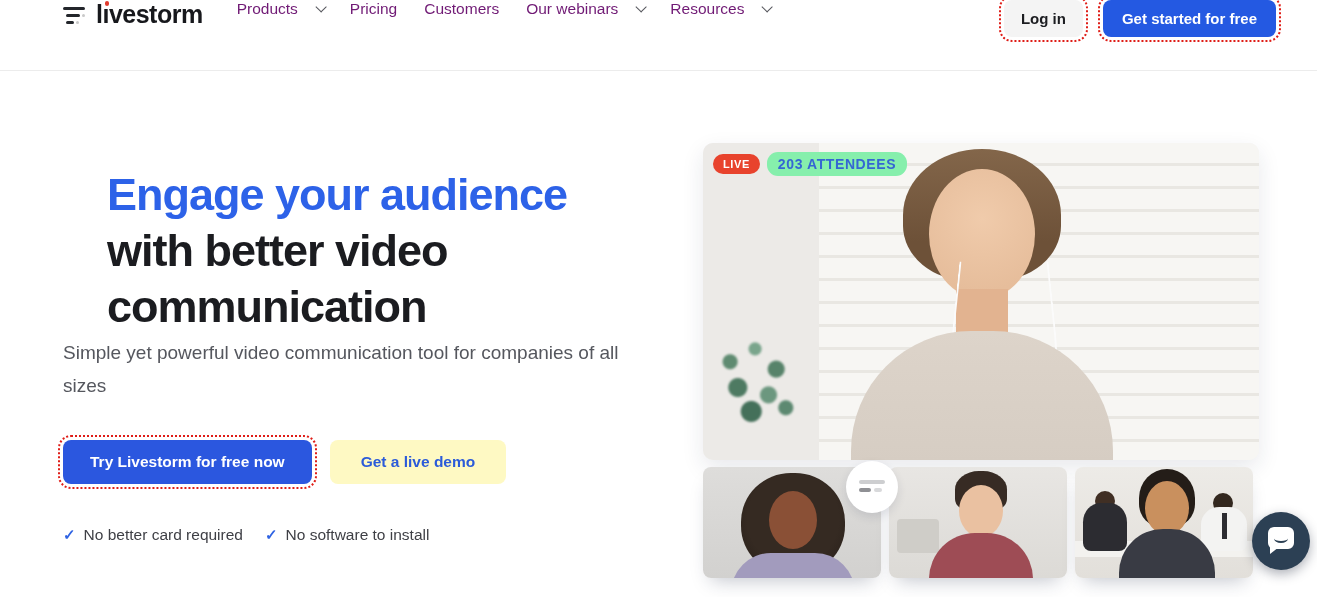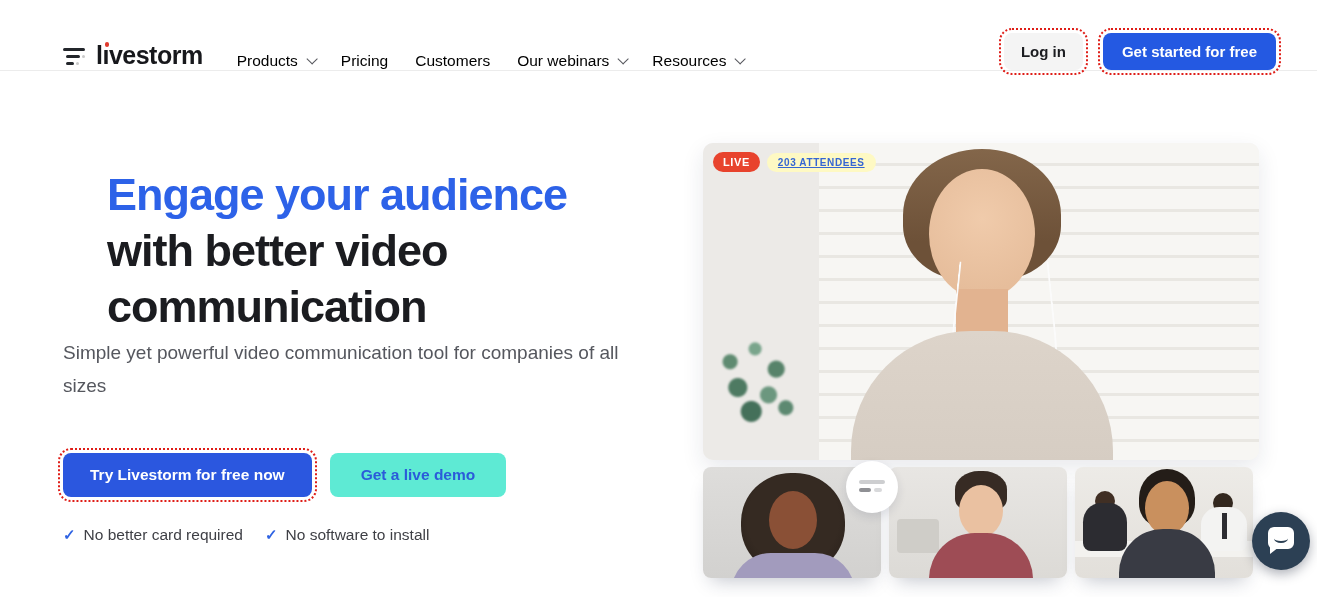--- a/index.html
+++ b/index.html
@@ -2,55 +2,55 @@
 <html><head>
 <meta charset="utf-8">
 <style>
   * { margin:0; padding:0; box-sizing:border-box; }
   html,body { background:#ffffff; }
   body { font-family:"Liberation Sans", sans-serif; }
   .page { position:relative; width:1317px; height:597px; background:#fff; overflow:hidden; }
 
   
   .header { position:absolute; top:0; left:0; width:1317px; height:71px;
-            border-bottom:1px solid #ececec; display:flex; align-items:flex-end;
+            border-bottom:1px solid #ececec; display:flex; align-items:flex-start;
             padding:0 41px 0 63px; background:#fff; z-index:20; }
   .logo { display:flex; align-items:center; gap:9px; cursor:pointer; }
   .logo-icon { position:relative; width:24px; height:22px; margin-top:2px; }
   .logo-icon .bar { position:absolute; height:3.5px; border-radius:2px; background:#23262b; }
   .logo-icon .b1 { top:2px;  left:0;   width:22px; }
   .logo-icon .b2 { top:9px;  left:3px; width:14px; }
   .logo-icon .b3 { top:16px; left:3px; width:8px; }
   .logo-icon .b2:after, .logo-icon .b3:after { content:""; position:absolute; right:-5px; top:0;
             width:3.5px; height:3.5px; border-radius:50%; background:#c9c9c9; }
   .logo-word { position:relative; font-size:25px; font-weight:700; letter-spacing:-0.5px; color:#17181c; }
   .logo-dot { position:absolute; top:1px; left:8.5px; width:4.5px; height:4.5px; border-radius:50%;
               background:#e03a2d; }
   .nav { display:flex; align-items:center; gap:27px; margin-left:34px; }
-  .nav-item { display:flex; align-items:center; gap:7px; font-size:15.5px; color:#000000; cursor:pointer; }
+  .nav-item { display:flex; align-items:center; gap:16px; font-size:15.5px; color:#701a75; cursor:pointer; }
   .chev { width:8px; height:8px; border-right:1.6px solid #55565c; border-bottom:1.6px solid #55565c;
           transform:rotate(45deg) translateY(-3px); margin-left:1px; }
   .header-spacer { flex:1; }
   .header-actions { display:flex; align-items:center; gap:20px; }
   .btn { border:none; border-radius:8px; font-family:"Liberation Sans", sans-serif; cursor:pointer;font-weight:bold; }
   .btn-login { height:37px; padding:0 17px; background:#f4f4f4; color:#1c1d21; font-size:15px;
                outline:2px dotted #df1d17; outline-offset:3px; }
   .btn-header-cta { height:37px; padding:0 19px; background:#2459e2; color:#fff; font-size:15px;
                font-weight:700; outline:2px dotted #df1d17; outline-offset:3px; }
 
   
   .hero-title { position:absolute; left:63px; top:167px; width:520px; font-size:45px; line-height:56px;
                 font-weight:700; letter-spacing:-1px; color:#1b1c20; z-index:5;margin-left:44px; }
   .hero-title .line1 { display:block; color:#2d62e8; }
   .hero-sub { position:absolute; left:63px; top:336px; width:600px; font-size:19px; line-height:33px;
               color:#55575e; z-index:5; }
-  .hero-cta-row { position:absolute; left:63px; top:453px; display:flex; gap:18px; z-index:5; }
+  .hero-cta-row { position:absolute; left:63px; top:440px; display:flex; gap:18px; z-index:5; }
   .btn-primary { height:44px; padding:0 27px; background:#2b57df; color:#fff; font-size:15.5px;
                  font-weight:700; outline:2px dotted #df1d17; outline-offset:3px; }
-  .btn-secondary { height:44px; padding:0 31px; background:#5eead4; color:#2b5bd9; font-size:15.5px;
+  .btn-secondary { height:44px; padding:0 31px; background:#fef9c3; color:#2b5bd9; font-size:15.5px;
                  font-weight:700; }
   .hero-bullets { position:absolute; left:63px; top:526px; display:flex; gap:22px; z-index:5; }
   .bullet { display:flex; align-items:center; gap:8px; font-size:15.5px; color:#3e3f45; }
   .bullet .check { color:#2f63e3; font-weight:700; font-size:15px; }
 
   
   .main-video { position:absolute; left:703px; top:143px; width:556px; height:317px;
                 border-radius:10px; overflow:hidden; background:#f5f4f1;
                 box-shadow:0 8px 22px rgba(30,40,70,0.10); z-index:4; }
   .mv-side { position:absolute; left:0; top:0; width:116px; height:100%; background:#eceae7; }
@@ -73,22 +73,22 @@
   .mv-neck { position:absolute; left:253px; top:146px; width:52px; height:52px; background:#e2b390; }
   .mv-body { position:absolute; left:148px; top:188px; width:262px; height:150px;
              border-radius:120px 120px 0 0; background:linear-gradient(180deg,#ddd4ca,#d5ccc2); }
   .mv-cable-l, .mv-cable-r { position:absolute; top:120px; width:40px; height:160px;
              border-left:2px solid #fbfbfb; border-radius:0 0 0 60%; }
   .mv-cable-l { left:248px; transform:rotate(6deg); }
   .mv-cable-r { left:314px; transform:scaleX(-1) rotate(6deg); }
   .mv-badges { position:absolute; left:10px; top:9px; display:flex; gap:7px; align-items:center; }
   .badge-live { background:#e8432d; color:#fff; font-size:11px; font-weight:700; letter-spacing:0.6px;
                 padding:4px 10px; border-radius:11px; }
-  .badge-attendees { background:#fef9c3; color:#3566d3; font-size:10px; font-weight:700;
-                letter-spacing:0.6px; padding:4px 11px; border-radius:11px;text-decoration:underline; }
+  .badge-attendees { background:#86efac; color:#3566d3; font-size:14px; font-weight:700;
+                letter-spacing:0.6px; padding:4px 11px; border-radius:11px; }
 
   .thumb { position:absolute; top:467px; width:178px; height:111px; border-radius:8px; overflow:hidden;
            box-shadow:0 10px 18px -8px rgba(30,40,70,0.28); z-index:4; }
   .thumb-1 { left:703px; background:linear-gradient(180deg,#dedddb,#d2d1cf); }
   .thumb-2 { left:889px; background:linear-gradient(180deg,#e8e6e3,#dcdad6); }
   .thumb-3 { left:1075px; background:linear-gradient(180deg,#edebe7,#e2dfda); }
   .t1-hair { position:absolute; left:38px; top:6px; width:104px; height:102px; border-radius:48%;
              background:radial-gradient(circle at 50% 45%, #352a22 60%, #241c16 100%); }
   .t1-face { position:absolute; left:66px; top:24px; width:48px; height:58px; border-radius:50%;
              background:#8a5036; }

